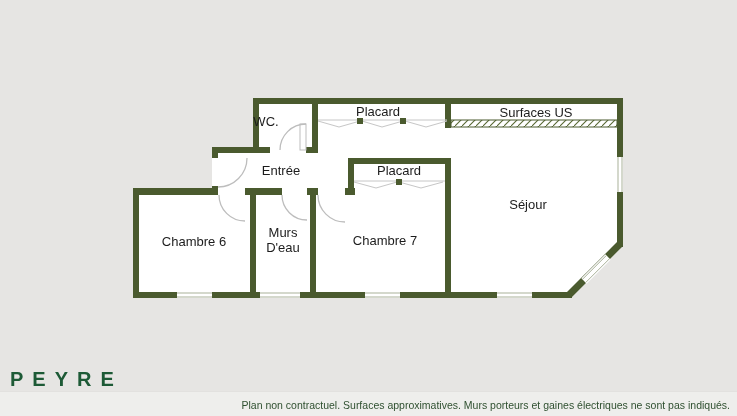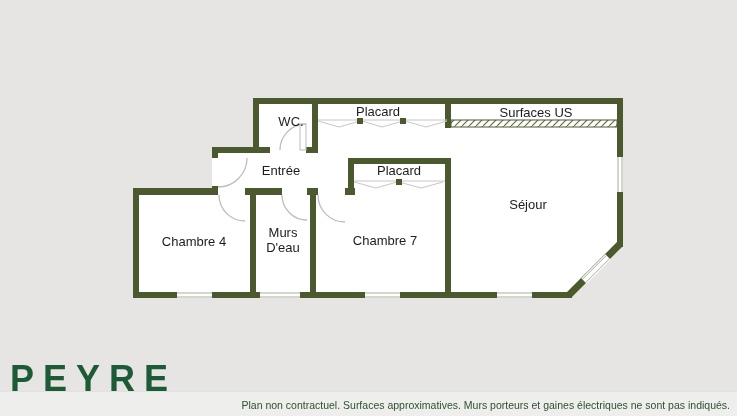--- a/index.html
+++ b/index.html
@@ -27,21 +27,21 @@
   .fold-sq{fill:var(--wall);}
   .counter{stroke:var(--wall);stroke-width:1;}
   .room-label{
     position:absolute;transform:translate(-50%,-50%);
     font-size:13px;color:#1c1c1c;white-space:nowrap;line-height:15px;
     text-align:center;
   }
   .room-label.wrap{white-space:normal;width:48px;}
   .logo{position:absolute;left:10px;top:364px;}
   .logo-main{
-    font-size:36px;font-weight:bold;letter-spacing:9px;
+    font-size:20px;font-weight:bold;letter-spacing:9px;
     color:var(--logo_green);line-height:30px;
   }
   .logo-sub{
     font-size:9.5px;font-weight:bold;letter-spacing:4.2px;
     color:var(--logo_green);margin-left:21px;margin-top:1px;
   }
   .footer-strip{
     position:absolute;left:0;right:0;bottom:0;height:24px;
     background:var(--footer_bg);border-top:1px solid #e2e1df;
   }
@@ -136,27 +136,27 @@
       </g>
       <g>
         <path class="fold" d="M354,181 H445"></path>
         <path class="fold" d="M354,182 L376,188 L397,182 M399,182 L421,188 L443,182"></path>
         <rect class="fold-sq" x="396" y="179" width="6" height="6"></rect>
       </g>
     </g>
   </svg>
 
   <div>
-    <div class="room-label" style="left:291px;top:121px">WC.</div>
+    <div class="room-label" style="left:266px;top:121px">WC.</div>
     <div class="room-label" style="left:378px;top:111px">Placard</div>
     <div class="room-label" style="left:536px;top:112px">Surfaces US</div>
     <div class="room-label" style="left:281px;top:170px">Entrée</div>
     <div class="room-label" style="left:399px;top:170px">Placard</div>
     <div class="room-label" style="left:528px;top:204px">Séjour</div>
-    <div class="room-label" style="left:194px;top:241px">Chambre 4</div>
+    <div class="room-label" style="left:194px;top:241px">Chambre 6</div>
     <div class="room-label wrap" style="left:283px;top:240px">Murs D'eau</div>
     <div class="room-label" style="left:385px;top:240px">Chambre 7</div>
   </div>
 
   <div class="logo">
     <div class="logo-main">PEYRE</div>
     <div class="logo-sub">IMMOBILIER</div>
   </div>
 
   <div class="footer-strip">

